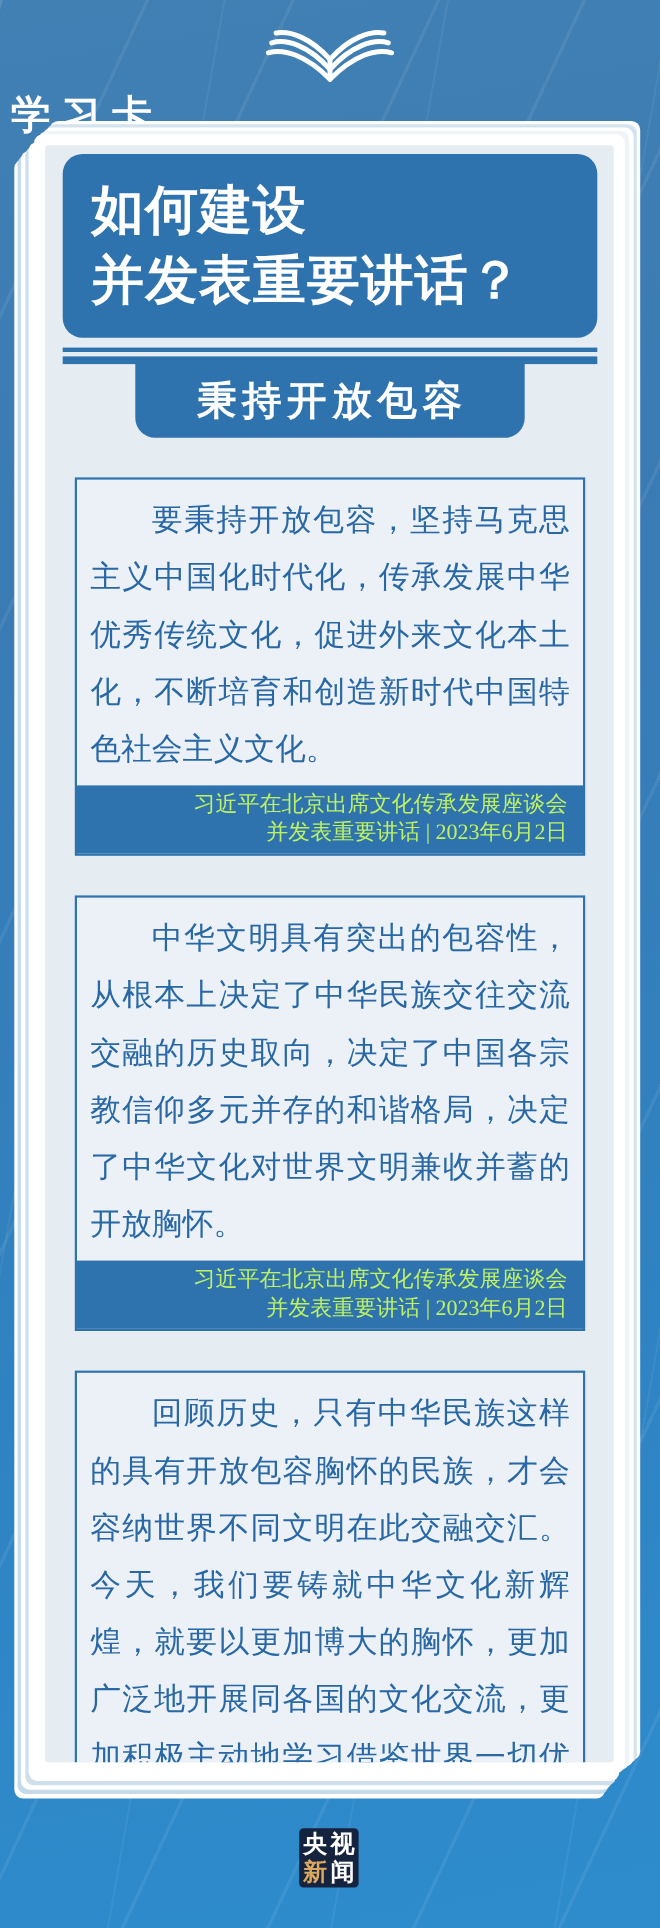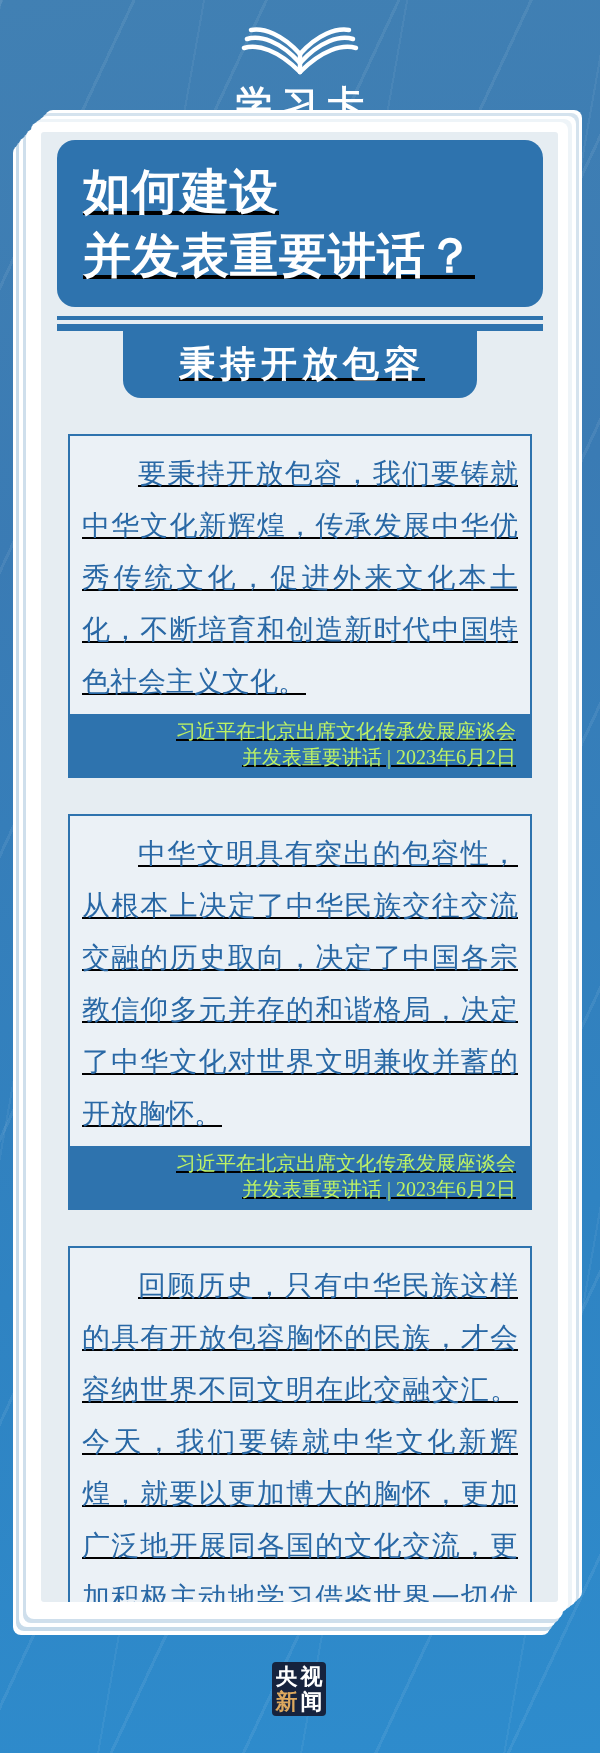--- a/index.html
+++ b/index.html
@@ -13,21 +13,21 @@
   
   .bg-texture{
     position:absolute;inset:0;
     background:
       repeating-linear-gradient(115deg,rgba(255,255,255,0.07) 0 3px,rgba(255,255,255,0) 3px 120px),
       repeating-linear-gradient(100deg,rgba(255,255,255,0.05) 0 2px,rgba(255,255,255,0) 2px 200px);
     pointer-events:none;
   }
 
   
-  .header{position:absolute;top:14px;left:0;width:600px;text-align:center;color:#fff;}
+  .header{position:absolute;top:14px;left:0;width:600px;text-align:left;color:#fff;}
   .book-icon{display:block;margin:0 auto;}
   .header-title{
     margin-top:2px;font-size:36px;font-weight:bold;letter-spacing:10px;
     text-indent:10px;color:#fff;font-family:"Liberation Sans",sans-serif;
   }
 
   
   .card{
     position:absolute;left:31px;top:122px;width:537px;height:1490px;
     background:#ffffff;border-radius:8px;
@@ -40,21 +40,20 @@
       -8px 11px 0 #cfdfec,
       -12px 15px 0 #ffffff,
       -15px 19px 0 #c6dae9,
       -18px 23px 0 #ffffff;
   }
   .card-panel{
     position:absolute;inset:10px;
     background:#e6edf2;
     border-radius:3px;
     overflow:hidden;
-    text-decoration:underline;
   }
 
   .title-box{
     margin:8px 15px 0 16px;height:167px;
     background:#2e73ae;border-radius:18px;
     color:#fff;
     padding:20px 0 0 26px;box-sizing:border-box;
     font-family:"Liberation Serif",serif;font-weight:bold;
   }
   .title-line{font-size:48px;line-height:64px;letter-spacing:1px;}
@@ -140,21 +139,21 @@
     </div>
 
     <div class="divider">
       <div class="line-thin"></div>
       <div class="line-thick"></div>
     </div>
 
     <div class="badge">秉持开放包容</div>
 
     <div class="quote q1">
-      <div class="quote-text">要秉持开放包容，我们要铸就中华文化新辉煌，传承发展中华优秀传统文化，促进外来文化本土化，不断培育和创造新时代中国特色社会主义文化。</div>
+      <div class="quote-text">要秉持开放包容，坚持马克思主义中国化时代化，传承发展中华优秀传统文化，促进外来文化本土化，不断培育和创造新时代中国特色社会主义文化。</div>
       <div class="quote-source">
         <div>习近平在北京出席文化传承发展座谈会</div>
         <div>并发表重要讲话 | 2023年6月2日</div>
       </div>
     </div>
 
     <div class="quote q2">
       <div class="quote-text">中华文明具有突出的包容性，从根本上决定了中华民族交往交流交融的历史取向，决定了中国各宗教信仰多元并存的和谐格局，决定了中华文化对世界文明兼收并蓄的开放胸怀。</div>
       <div class="quote-source">
         <div>习近平在北京出席文化传承发展座谈会</div>

